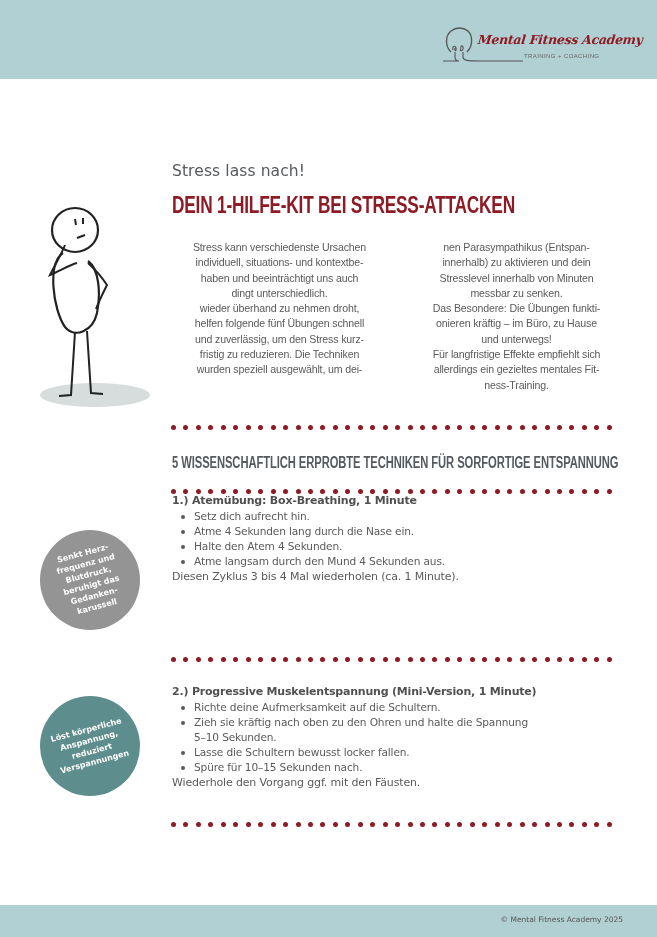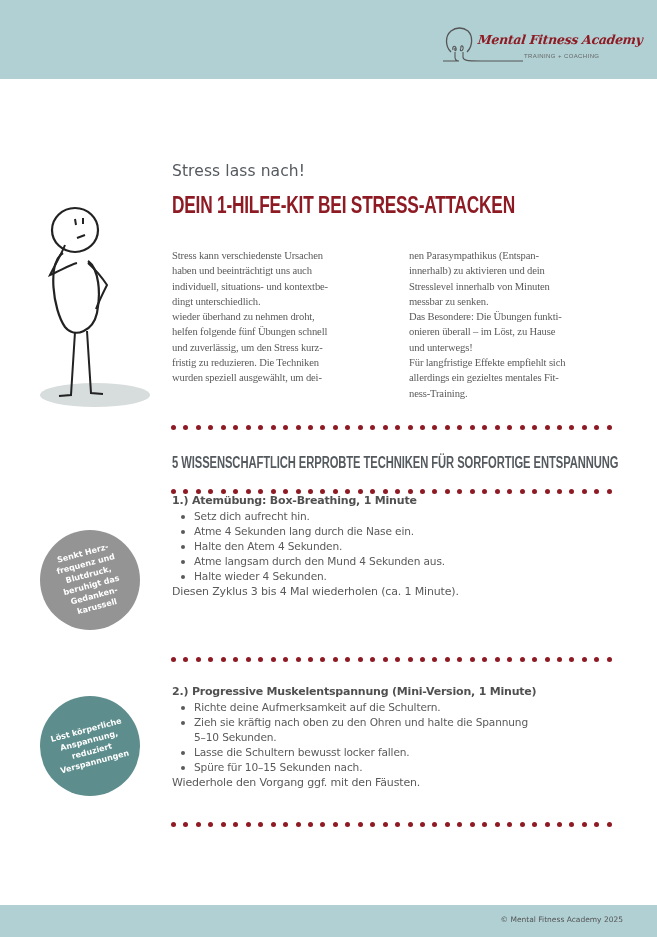--- a/index.html
+++ b/index.html
@@ -10,21 +10,21 @@
   .footer-band { position: absolute; left: 0; top: 905px; width: 657px; height: 32px; background: #b1d0d3; }
 
   .logo { position: absolute; left: 441px; top: 24px; width: 170px; height: 40px; }
   .logo svg { position: absolute; left: 0; top: 0; }
   .logo-name { position: absolute; left: 37px; top: 8px; font-family: "DejaVu Serif", serif; font-style: italic; font-weight: bold; font-size: 12.5px; color: #8e1a24; letter-spacing: -0.3px; white-space: nowrap; transform: skewX(-6deg); }
   .logo-sub { position: absolute; left: 83px; top: 29px; font-family: "Liberation Sans", sans-serif; font-size: 6px; color: #666; letter-spacing: 0.4px; white-space: nowrap; }
 
   .subtitle { position: absolute; left: 172px; top: 162px; font-family: "DejaVu Sans", sans-serif; font-size: 15.5px; color: #555a5f; letter-spacing: 0.1px; }
   .title { position: absolute; left: 172px; top: 191px; font-family: "Liberation Sans", sans-serif; font-weight: bold; font-size: 24px; color: #8e1a24; letter-spacing: -0.3px; transform: scaleX(0.72); transform-origin: left top; white-space: nowrap; }
 
-  .intro-col { position: absolute; top: 248px; width: 215px; font-family: Liberation Serif, serif; font-size: 10.6px; line-height: 15.3px; color: #5a5a5a; letter-spacing: -0.15px; }
+  .intro-col { position: absolute; top: 240px; width: 215px; font-family: Liberation Sans, sans-serif; font-size: 10.6px; line-height: 15.3px; color: #5a5a5a; letter-spacing: -0.15px; text-align: center; }
   .intro-col p { white-space: nowrap; }
   .col-left { left: 172px; }
   .col-right { left: 409px; }
 
   .figure { position: absolute; left: 35px; top: 205px; width: 120px; height: 210px; }
 
   .dots { position: absolute; left: 171px; height: 8px; width: 445px; }
   .dots span { position: absolute; top: 0; width: 5px; height: 5px; border-radius: 50%; background: #8e1a24; }
 
   .section-heading { position: absolute; left: 172px; top: 454px; font-family: "Liberation Sans", sans-serif; font-weight: bold; font-size: 16px; color: #555a5f; transform: scaleX(0.7); transform-origin: left top; white-space: nowrap; letter-spacing: -0.1px; }
@@ -74,37 +74,37 @@
     <path d="M28 48 C12 58 18 105 30 122 C40 134 58 126 62 108 C66 88 64 64 53 56" fill="none" stroke="#222" stroke-width="2.2"></path>
     <path d="M30 40 C26 50 20 60 15 70 C25 66 34 60 42 58" fill="none" stroke="#222" stroke-width="2"></path>
     <path d="M53 58 C62 66 68 74 72 80 C68 88 64 96 61 104" fill="none" stroke="#222" stroke-width="2"></path>
     <path d="M40 127 L36 190 L24 191" fill="none" stroke="#222" stroke-width="2"></path>
     <path d="M52 126 L56 188 L68 189" fill="none" stroke="#222" stroke-width="2"></path>
   </svg>
 </div>
 
 <div class="intro-col col-left">
   <p>Stress kann verschiedenste Ursachen</p>
+  <p>individuell, situations- und kontextbe-</p>
   <p>haben und beeinträchtigt uns auch</p>
-  <p>individuell, situations- und kontextbe-</p>
   <p>dingt unterschiedlich.</p>
   <p>wieder überhand zu nehmen droht,</p>
   <p>helfen folgende fünf Übungen schnell</p>
   <p>und zuverlässig, um den Stress kurz-</p>
   <p>fristig zu reduzieren. Die Techniken</p>
   <p>wurden speziell ausgewählt, um dei-</p>
 </div>
 
 <div class="intro-col col-right">
   <p>nen Parasympathikus (Entspan-</p>
   <p>innerhalb) zu aktivieren und dein</p>
   <p>Stresslevel innerhalb von Minuten</p>
   <p>messbar zu senken.</p>
   <p>Das Besondere: Die Übungen funkti-</p>
-  <p>onieren überall – im Löst, zu Hause</p>
+  <p>onieren kräftig – im Büro, zu Hause</p>
   <p>und unterwegs!</p>
   <p>Für langfristige Effekte empfiehlt sich</p>
   <p>allerdings ein gezieltes mentales Fit-</p>
   <p>ness-Training.</p>
 </div>
 
 <div class="dots" style="top:425px;">
     <span style="left: 0px;"></span>
     <span style="left: 12.45px;"></span>
     <span style="left: 24.9px;"></span>
@@ -191,21 +191,20 @@
 karussell</div>
 </div>
 
 <div class="exercise" style="top:493px;">
   <h3>1.) Atemübung: Box-Breathing, 1 Minute</h3>
   <ul>
     <li>Setz dich aufrecht hin.</li>
     <li>Atme 4 Sekunden lang durch die Nase ein.</li>
     <li>Halte den Atem 4 Sekunden.</li>
     <li>Atme langsam durch den Mund 4 Sekunden aus.</li>
-    <li>Halte wieder 4 Sekunden.</li>
   </ul>
   <p class="closing">Diesen Zyklus 3 bis 4 Mal wiederholen (ca. 1 Minute).</p>
 </div>
 
 <div class="dots" style="top:657px;">
     <span style="left: 0px;"></span>
     <span style="left: 12.45px;"></span>
     <span style="left: 24.9px;"></span>
     <span style="left: 37.35px;"></span>
     <span style="left: 49.8px;"></span>

